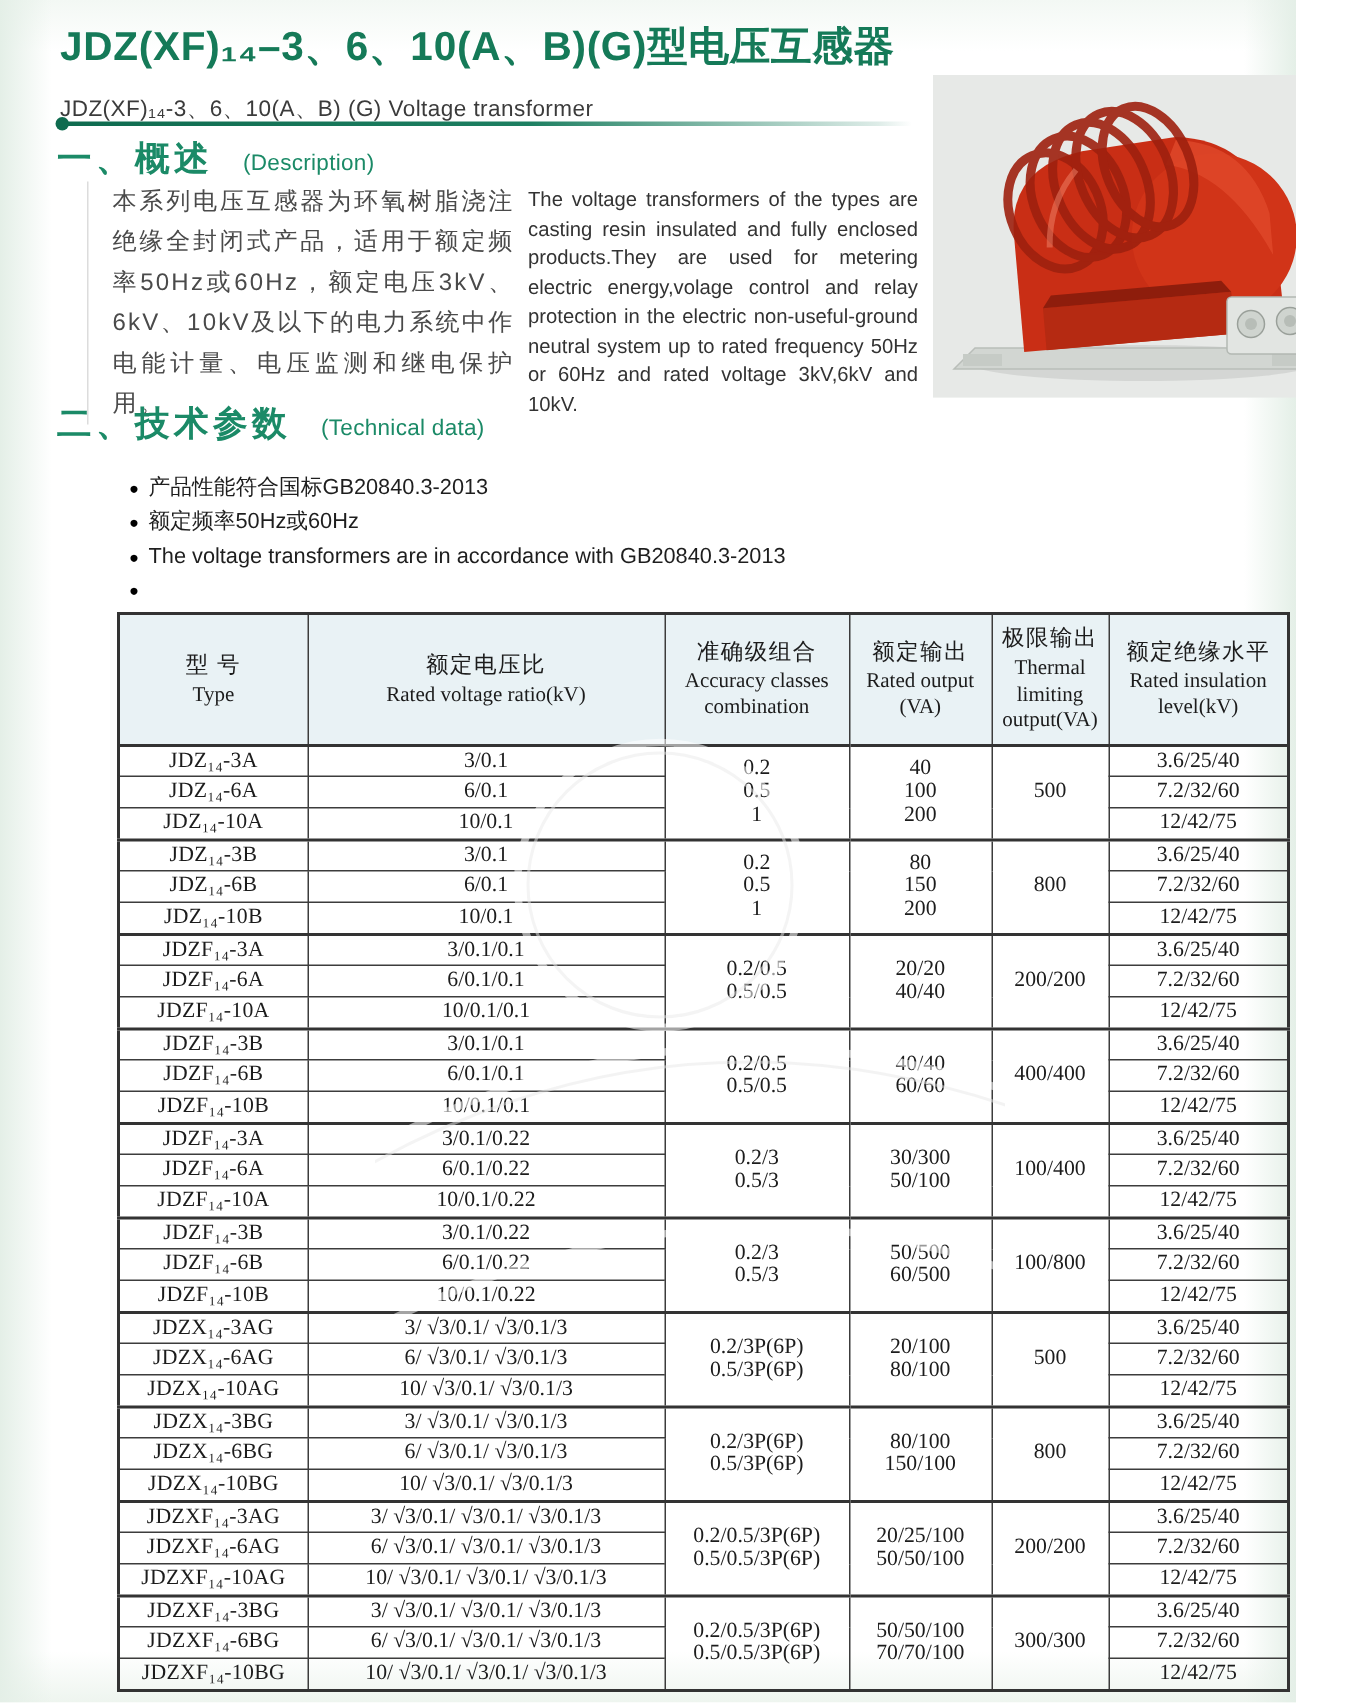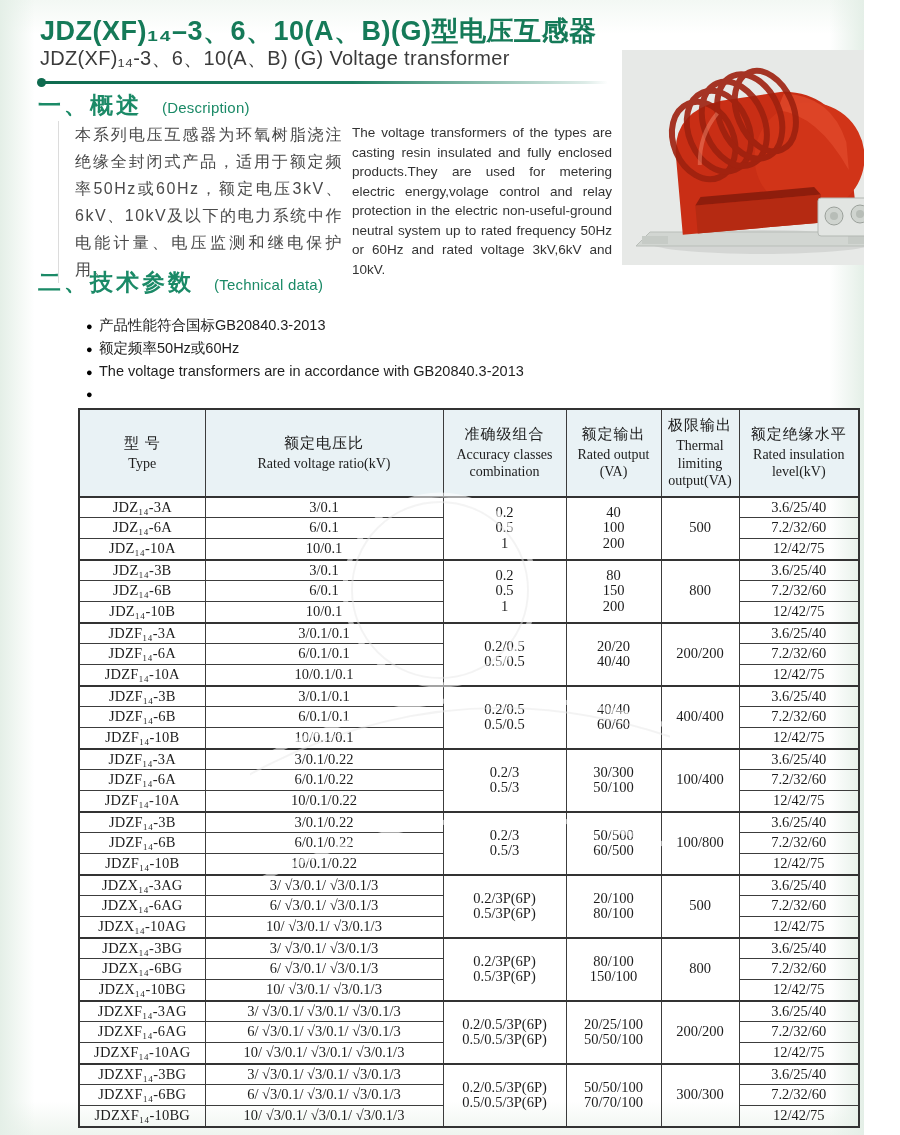--- a/index.html
+++ b/index.html
@@ -17,22 +17,22 @@
       #ffffff;
   }
 
   
   .page-title {
     position:absolute; top:13px; left:40px;
     font-size:27px; font-weight:bold; color:#157a58; letter-spacing:0.5px;
     white-space:nowrap;
   }
   .page-subtitle {
-    position:absolute; top:45px; left:40px;
-    font-size:20px; color:#3b3b3b; letter-spacing:0.3px;
+    position:absolute; top:63px; left:40px;
+    font-size:15px; color:#3b3b3b; letter-spacing:0.3px;
   }
   .title-rule {
     position:absolute; top:81px; left:40px; width:568px; height:3px;
     background:linear-gradient(90deg, #0f6b4f 0%, #1d7f61 55%, rgba(29,127,97,0.15) 96%, rgba(29,127,97,0) 100%);
     border-radius:2px;
   }
   .title-rule::before {
     content:""; position:absolute; left:-3px; top:-3px;
     width:9px; height:9px; border-radius:50%; background:#0f6b4f;
   }

